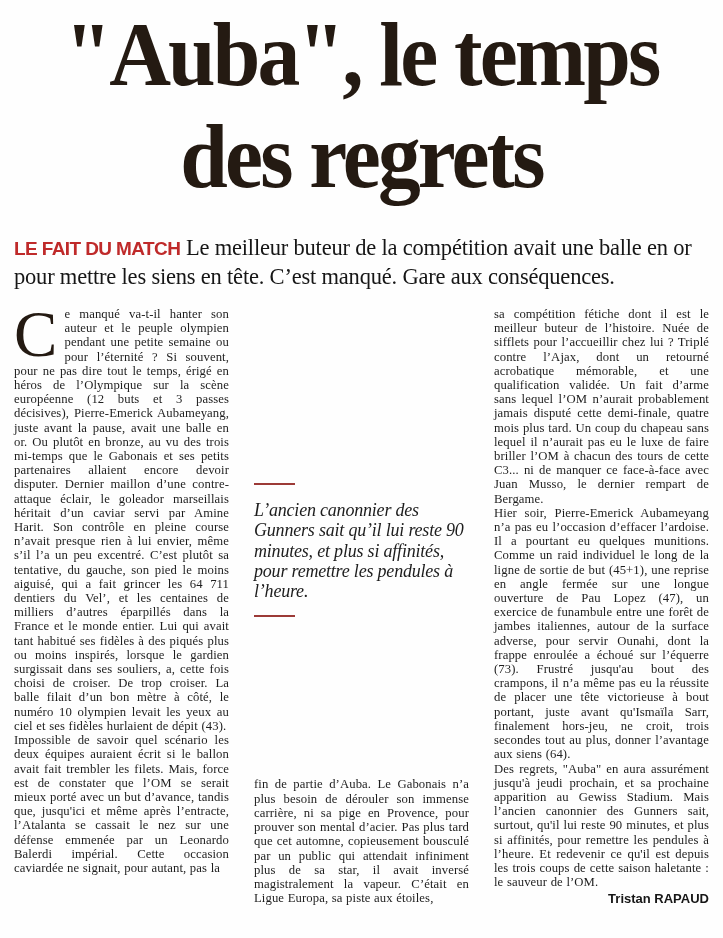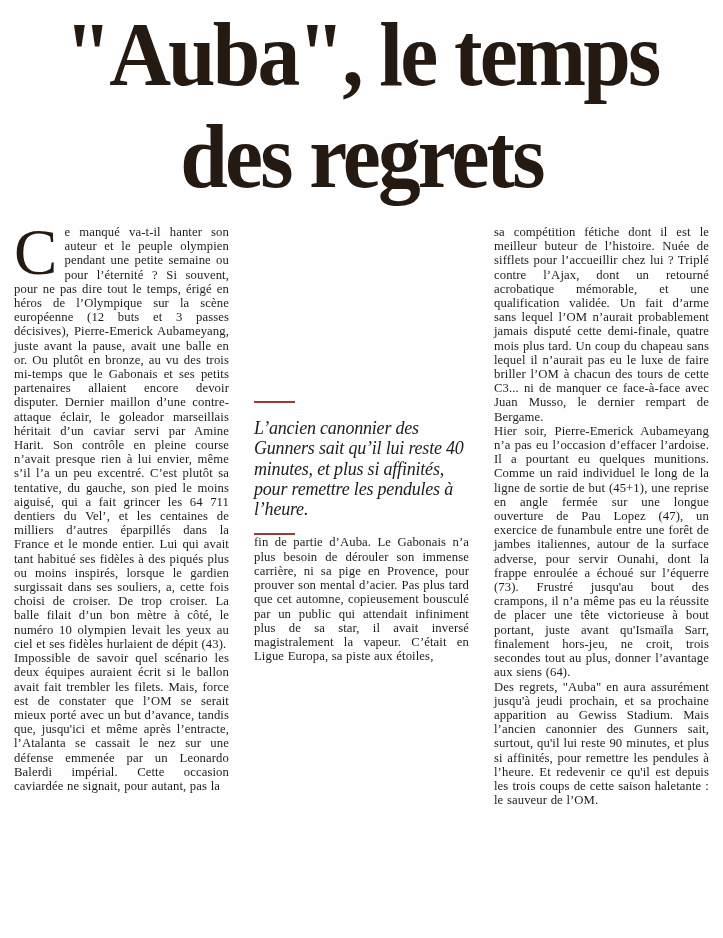--- a/index.html
+++ b/index.html
@@ -73,56 +73,60 @@
   .rule-top { margin-top: 176px; }
   .rule-bottom { margin-top: 14px; }
   .pull-quote {
     margin: 15px 0 0 0;
     font-style: italic;
     font-size: 18px;
     line-height: 20.3px;
     letter-spacing: -0.2px;
     color: #1d1d1d;
   }
-  .col2-text { }
+  .col2-text { margin-top: 160px; }
   .byline {
     margin: 2px 0 0 0;
     text-align: right;
     font-family: "Liberation Sans", sans-serif;
     font-weight: 700;
     font-size: 13px;
     color: #161616;
   }
   .gunners { }
 </style>
 </head>
 <body>
 
 <div class="page">
 
   <h1 class="headline">
     <span class="hl-line">"Auba", le temps</span>
     <span class="hl-line">des regrets</span>
   </h1>
 
+  <p class="standfirst"><span class="kicker">LE FAIT DU MATCH</span>
+    <span class="sf-text">Le meilleur buteur de la compétition avait une balle en or pour mettre les siens en tête. C’est manqué. Gare aux conséquences.</span>
+  </p>
 
   <div class="columns">
 
     <div class="col">
       <p class="para"><span class="dropcap">C</span><span>e manqué va-t-il hanter son auteur et le peuple olympien pendant une petite semaine ou pour l’éternité ? Si souvent, pour ne pas dire tout le temps, érigé en héros de l’Olympique sur la scène européenne (12 buts et 3 passes décisives), Pierre-Emerick Aubameyang, juste avant la pause, avait une balle en or. Ou plutôt en bronze, au vu des trois mi-temps que le Gabonais et ses petits partenaires allaient encore devoir disputer. Dernier maillon d’une contre-attaque éclair, le goleador marseillais héritait d’un caviar servi par Amine Harit. Son contrôle en pleine course n’avait presque rien à lui envier, même s’il l’a un peu excentré. C’est plutôt sa tentative, du gauche, son pied le moins aiguisé, qui a fait grincer les 64 711 dentiers du Vel’, et les centaines de milliers d’autres éparpillés dans la France et le monde entier. Lui qui avait tant habitué ses fidèles à des piqués plus ou moins inspirés, lorsque le gardien surgissait dans ses souliers, a, cette fois choisi de croiser. De trop croiser. La balle filait d’un bon mètre à côté, le numéro 10 olympien levait les yeux au ciel et ses fidèles hurlaient de dépit (43).</span></p>
       <p class="para">Impossible de savoir quel scénario les deux équipes auraient écrit si le ballon avait fait trembler les filets. Mais, force est de constater que l’OM se serait mieux porté avec un but d’avance, tandis que, jusqu'ici et même après l’entracte, l’Atalanta se cassait le nez sur une défense emmenée par un Leonardo Balerdi impérial. Cette occasion caviardée ne signait, pour autant, pas la</p>
     </div>
 
     <div class="col">
       <div class="quote-rule rule-top"></div>
-      <blockquote class="pull-quote">L’ancien canonnier des Gunners sait qu’il lui reste 40 minutes, et plus si affinités, pour remettre les pendules à l’heure.</blockquote>
+      <blockquote class="pull-quote">L’ancien canonnier des Gunners sait qu’il lui reste 90 minutes, et plus si affinités, pour remettre les pendules à l’heure.</blockquote>
       <div class="quote-rule rule-bottom"></div>
       <p class="para col2-text">fin de partie d’Auba. Le Gabonais n’a plus besoin de dérouler son immense carrière, ni sa pige en Provence, pour prouver son mental d’acier. Pas plus tard que cet automne, copieusement bousculé par un public qui attendait infiniment plus de sa star, il avait inversé magistralement la vapeur. C’était en Ligue Europa, sa piste aux étoiles,</p>
     </div>
 
     <div class="col">
       <p class="para">sa compétition fétiche dont il est le meilleur buteur de l’histoire. Nuée de sifflets pour l’accueillir chez lui ? Triplé contre l’Ajax, dont un retourné acrobatique mémorable, et une qualification validée. Un fait d’arme sans lequel l’OM n’aurait probablement jamais disputé cette demi-finale, quatre mois plus tard. Un coup du chapeau sans lequel il n’aurait pas eu le luxe de faire briller l’OM à chacun des tours de cette C3... ni de manquer ce face-à-face avec Juan Musso, le dernier rempart de Bergame.</p>
       <p class="para">Hier soir, Pierre-Emerick Aubameyang n’a pas eu l’occasion d’effacer l’ardoise. Il a pourtant eu quelques munitions. Comme un raid individuel le long de la ligne de sortie de but (45+1), une reprise en angle fermée sur une longue ouverture de Pau Lopez (47), un exercice de funambule entre une forêt de jambes italiennes, autour de la surface adverse, pour servir Ounahi, dont la frappe enroulée a échoué sur l’équerre (73). Frustré jusqu'au bout des crampons, il n’a même pas eu la réussite de placer une tête victorieuse à bout portant, juste avant qu'Ismaïla Sarr, finalement hors-jeu, ne croit, trois secondes tout au plus, donner l’avantage aux siens (64).</p>
       <p class="para"><span>Des regrets, "Auba" en aura assurément jusqu'à jeudi prochain, et sa prochaine apparition au Gewiss Stadium. Mais l’ancien canonnier des </span><span class="gunners">Gunners</span><span> sait, surtout, qu'il lui reste 90 minutes, et plus si affinités, pour remettre les pendules à l’heure. Et redevenir ce qu'il est depuis les trois coups de cette saison haletante : le sauveur de l’OM.</span></p>
+      <p class="byline">Tristan RAPAUD</p>
     </div>
 
   </div>
 </div>
 
 </body></html>

